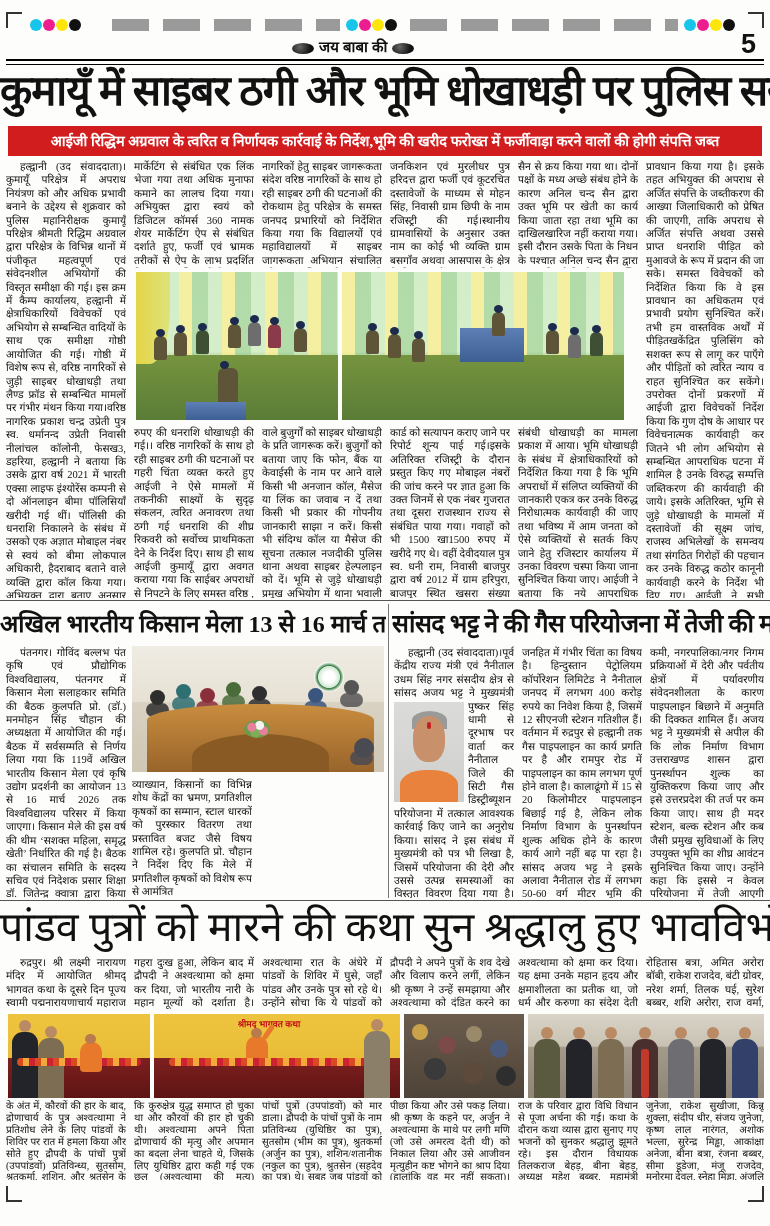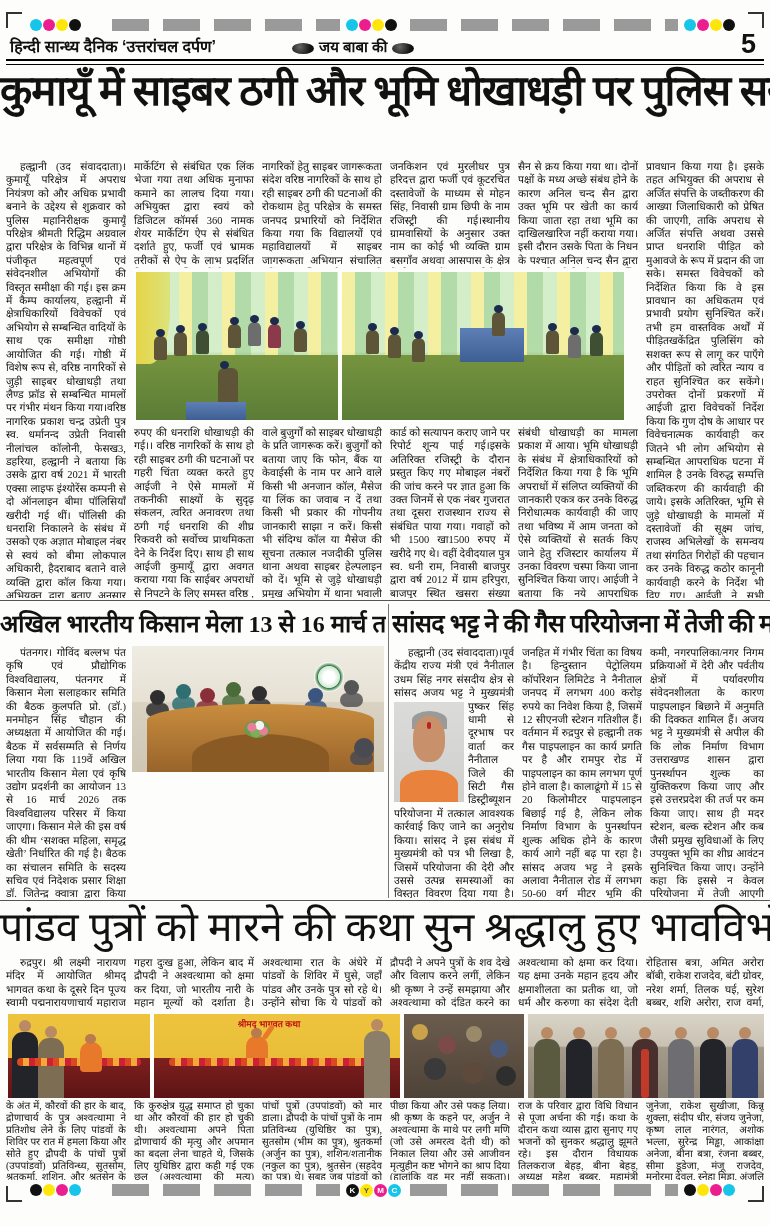--- a/index.html
+++ b/index.html
@@ -78,27 +78,27 @@
   <div class="cornermark" style="right:6px;top:12px;border-right-width:2px;border-top-width:2px;"></div>
   <div class="regbar" style="left:30px;top:19px;width:710px;">
     <span class="dot c-c"></span><span class="dot c-m"></span><span class="dot c-y"></span><span class="dot c-k"></span>
     <div class="grayblocks" style="left:82px;width:228px;"></div>
     <span class="abs" style="left:316px;top:0;"><span class="dot c-c"></span><span class="dot c-m"></span><span class="dot c-y"></span><span class="dot c-k"></span></span>
     <div class="grayblocks" style="left:380px;width:268px;"></div>
     <span class="abs" style="left:654px;top:0;"><span class="dot c-c"></span><span class="dot c-m"></span><span class="dot c-y"></span><span class="dot c-k"></span></span>
   </div>
 
   <div class="mast">
-    <span class="mast-left">हिन्दी सान्ध्य दैनिक ‘उत्तरांचल दर्पण’</span>
     <span class="mast-center"><span class="baba-ico"></span><span>जय बाबा की</span><span class="baba-ico"></span></span>
     <span class="pageno">5</span>
   </div>
   <div class="doublerule"></div>
 
   <div class="h1">कुमायूँ में साइबर ठगी और भूमि धोखाधड़ी पर पुलिस सख्त</div>
+  <div class="redband">आईजी रिद्धिम अग्रवाल के त्वरित व निर्णायक कार्रवाई के निर्देश,भूमि की खरीद फरोख्त में फर्जीवाड़ा करने वालों की होगी संपत्ति जब्त</div>
 
   <div class="abs" style="top:160px;left:0;width:770px;height:438px;">
     <div class="col" style="left:6px;top:0;width:120px;height:438px;"><span class="ind"></span><span>हल्द्वानी (उद संवाददाता)। कुमायूँ परिक्षेत्र में अपराध नियंत्रण को और अधिक प्रभावी बनाने के उद्देश्य से शुक्रवार को पुलिस महानिरीक्षक कुमायूँ परिक्षेत्र श्रीमती रिद्धिम अग्रवाल द्वारा परिक्षेत्र के विभिन्न थानों में पंजीकृत महत्वपूर्ण एवं संवेदनशील अभियोगों की विस्तृत समीक्षा की गई। इस क्रम में कैम्प कार्यालय, हल्द्वानी में क्षेत्राधिकारियों विवेचकों एवं अभियोग से सम्बन्धित वादियों के साथ एक समीक्षा गोष्ठी आयोजित की गई। गोष्ठी में विशेष रूप से, वरिष्ठ नागरिकों से जुड़ी साइबर धोखाधड़ी तथा लैण्ड फ्रॉड से सम्बन्धित मामलों पर गंभीर मंथन किया गया।वरिष्ठ नागरिक प्रकाश चन्द्र उप्रेती पुत्र स्व. धर्मानन्द उप्रेती निवासी नीलांचल कॉलोनी, फेसख3, डहरिया, हल्द्वानी ने बताया कि उसके द्वारा वर्ष 2021 में भारती एक्सा लाइफ इंश्योरेंस कम्पनी से दो ऑनलाइन बीमा पॉलिसियाँ खरीदी गई थीं। पॉलिसी की धनराशि निकालने के संबंध में उसको एक अज्ञात मोबाइल नंबर से स्वयं को बीमा लोकपाल अधिकारी, हैदराबाद बताने वाले व्यक्ति द्वारा कॉल किया गया। अभियुक्त द्वारा बताए अनुसार उससे विभिन्न बैंक खातों एवं यूपीआई माध्यम से कुल 3.97 लाख रुपए जमा कराए गए। जिसे धोखाधड़ी पूर्वक हड़प लिया गया। वहीं हर्षवर्धन कुमार शर्मा पुत्र कैलाश चन्द्र शर्मा निवासी मकान संख्या I-14, तपस्या विहार कॉलोनी, गंगापुर रोड, ट्रांजिट कैम्प, रुद्रपुर ने बताया कि अज्ञात अभियुक्त द्वारा उसको टेलीग्राम ऐप के माध्यम से शेयर</span></div>
     <div class="col" style="left:134px;top:0;width:120px;height:108px;">मार्केटिंग से संबंधित एक लिंक भेजा गया तथा अधिक मुनाफा कमाने का लालच दिया गया। अभियुक्त द्वारा स्वयं को डिजिटल कॉमर्स 360 नामक शेयर मार्केटिंग ऐप से संबंधित दर्शाते हुए, फर्जी एवं भ्रामक तरीकों से ऐप के लाभ प्रदर्शित किए गए। अभियुक्तों ने कंप्यूटर व अन्य तकनीकी संसाधनों का प्रयोग कर उससे ऑनलाइन माध्यम से कुल 9.57 लाख</div>
     <div class="col" style="left:262px;top:0;width:120px;height:108px;">नागरिकों हेतु साइबर जागरूकता संदेश वरिष्ठ नागरिकों के साथ हो रही साइबर ठगी की घटनाओं की रोकथाम हेतु परिक्षेत्र के समस्त जनपद प्रभारियों को निर्देशित किया गया कि विद्यालयों एवं महाविद्यालयों में साइबर जागरूकता अभियान संचालित करें। इस अभियान के माध्यम से छात्र/छात्राओं को प्रेरित किया जाए कि वे अपने घरों व रिश्तेदारी में रहने</div>
     <div class="col" style="left:390px;top:0;width:120px;height:108px;">जनकिशन एवं मुरलीधर पुत्र हरिदत्त द्वारा फर्जी एवं कूटरचित दस्तावेजों के माध्यम से मोहन सिंह, निवासी ग्राम छिपी के नाम रजिस्ट्री की गई।स्थानीय ग्रामवासियों के अनुसार उक्त नाम का कोई भी व्यक्ति ग्राम बसगाँव अथवा आसपास के क्षेत्र में निवास नहीं करता। विवेचना के दौरान यह तथ्य सामने आया कि रजिस्टार कार्यालय से प्राप्त आधार</div>
     <div class="col" style="left:518px;top:0;width:120px;height:108px;">सैन से क्रय किया गया था। दोनों पक्षों के मध्य अच्छे संबंध होने के कारण अनिल चन्द सैन द्वारा उक्त भूमि पर खेती का कार्य किया जाता रहा तथा भूमि का दाखिलखारिज नहीं कराया गया। इसी दौरान उसके पिता के निधन के पश्चात अनिल चन्द सैन द्वारा उक्त भूमि को किसी अन्य व्यक्ति के नाम विक्रय कर दिया गया, जिससे भूमि</div>
     <div class="col" style="left:646px;top:0;width:118px;height:438px;">प्रावधान किया गया है। इसके तहत अभियुक्त की अपराध से अर्जित संपत्ति के जब्तीकरण की आख्या जिलाधिकारी को प्रेषित की जाएगी, ताकि अपराध से अर्जित संपत्ति अथवा उससे प्राप्त धनराशि पीड़ित को मुआवजे के रूप में प्रदान की जा सके। समस्त विवेचकों को निर्देशित किया कि वे इस प्रावधान का अधिकतम एवं प्रभावी प्रयोग सुनिश्चित करें। तभी हम वास्तविक अर्थों में पीड़ितखकेंद्रित पुलिसिंग को सशक्त रूप से लागू कर पाएँगे और पीड़ितों को त्वरित न्याय व राहत सुनिश्चित कर सकेंगे। उपरोक्त दोनों प्रकरणों में आईजी द्वारा विवेचकों निर्देश किया कि गुण दोष के आधार पर विवेचनात्मक कार्यवाही कर जितने भी लोग अभियोग से सम्बन्धित आपराधिक घटना में शामिल है उनके विरुद्ध सम्पत्ति जब्तिकरण की कार्यवाही की जाये। इसके अतिरिक्त, भूमि से जुड़े धोखाधड़ी के मामलों में दस्तावेजों की सूक्ष्म जांच, राजस्व अभिलेखों के समन्वय तथा संगठित गिरोहों की पहचान कर उनके विरुद्ध कठोर कानूनी कार्यवाही करने के निर्देश भी दिए गए। आईजी ने सभी अधिकारियों को स्पष्ट रूप से निर्देशित किया कि विवेचनाओं की गुणवत्ता से कोई समझौता न किया जाए तथा अपराधियों के विरुद्ध कानून के दायरे में रहते हुए निर्णायक और प्रभावी कार्रवाई सुनिश्चित की जाए, जिससे आमजन का पुलिस पर विश्वास और अधिक सुदृढ़ हो।</div>
 
     <div class="photo ph-police" style="left:136px;top:112px;width:202px;height:148px;">
@@ -148,20 +148,21 @@
       <div class="pp red" style="left:68px;top:42px;"></div>
       <div class="pp grn" style="left:94px;top:36px;"></div>
       <div class="pp" style="left:120px;top:40px;"></div>
       <div class="pp blu" style="left:176px;top:42px;"></div>
       <div class="pp gry" style="left:212px;top:34px;background:#555;"></div>
       <div class="conf-table"></div>
       <div class="conf-inner"></div>
       <div class="flowers" style="left:112px;top:74px;"></div>
       <div class="pp" style="left:222px;top:92px;width:20px;height:20px;background:#4a4a52;"></div>
     </div>
+    <div class="col" style="left:132px;top:132px;width:120px;height:120px;">व्याख्यान, किसानों का विभिन्न शोध केंद्रों का भ्रमण, प्रगतिशील कृषकों का सम्मान, स्टाल धारकों को पुरस्कार वितरण तथा प्रस्तावित बजट जैसे विषय शामिल रहे। कुलपति प्रो. चौहान ने निर्देश दिए कि मेले में प्रगतिशील कृषकों को विशेष रूप से आमंत्रित</div>
 
     <div class="col" style="left:394px;top:0;width:120px;height:252px;">
       <span class="ind"></span><span>हल्द्वानी (उद संवाददाता)।पूर्व केंद्रीय राज्य मंत्री एवं नैनीताल उधम सिंह नगर संसदीय क्षेत्र से सांसद अजय भट्ट</span>
       <span class="photo ph-portrait" style="float:left;position:relative;width:70px;height:100px;margin:2px 4px 2px 0;">
         <span class="por-hair"></span>
         <span class="por-head"></span>
         <span class="por-tilak"></span>
         <span class="por-body"></span>
       </span>
       <span>ने मुख्यमंत्री पुष्कर सिंह धामी से दूरभाष पर वार्ता कर नैनीताल जिले की सिटी गैस</span>
@@ -223,21 +224,14 @@
     <div class="col smallcol" style="left:6px;top:0;width:120px;height:80px;">के अंत में, कौरवों की हार के बाद, द्रोणाचार्य के पुत्र अश्वत्थामा ने प्रतिशोध लेने के लिए पांडवों के शिविर पर रात में हमला किया और सोते हुए द्रौपदी के पांचों पुत्रों (उपपांडवों) प्रतिविन्ध्य, सुतसोम, श्रुतकर्मा, शशिन, और श्रुतसेन के सिर काट डाले, जिससे पांडवों और द्रौपदी को</div>
     <div class="col smallcol" style="left:134px;top:0;width:120px;height:80px;">कि कुरुक्षेत्र युद्ध समाप्त हो चुका था और कौरवों की हार हो चुकी थी। अश्वत्थामा अपने पिता द्रोणाचार्य की मृत्यु और अपमान का बदला लेना चाहते थे, जिसके लिए युधिष्ठिर द्वारा कही गई एक छल (अश्वत्थामा की मृत्यु) जिम्मेदार थी। बदले की भावना से भरकर,</div>
     <div class="col smallcol" style="left:262px;top:0;width:120px;height:80px;">पांचों पुत्रों (उपपांडवों) को मार डाला। द्रौपदी के पांचों पुत्रों के नाम प्रतिविन्ध्य (युधिष्ठिर का पुत्र), सुतसोम (भीम का पुत्र), श्रुतकर्मा (अर्जुन का पुत्र), शशिन/शतानीक (नकुल का पुत्र), श्रुतसेन (सहदेव का पुत्र) थे। सुबह जब पांडवों को यह पता चला, तो उन्हें गहरा दुःख हुआ।</div>
     <div class="col smallcol" style="left:390px;top:0;width:120px;height:80px;">पीछा किया और उसे पकड़ लिया। श्री कृष्ण के कहने पर, अर्जुन ने अश्वत्थामा के माथे पर लगी मणि (जो उसे अमरत्व देती थी) को निकाल लिया और उसे आजीवन मृत्युहीन कष्ट भोगने का श्राप दिया (हालांकि वह मर नहीं सकता)। द्रौपदी ने, अपने पति अर्जुन के कहने पर,</div>
     <div class="col smallcol" style="left:518px;top:0;width:120px;height:80px;">राज के परिवार द्वारा विधि विधान से पूजा अर्चना की गई। कथा के दौरान कथा व्यास द्वारा सुनाए गए भजनों को सुनकर श्रद्धालु झूमते रहे। इस दौरान विधायक तिलकराज बेहड़, बीना बेहड़, अध्यक्ष महेश बब्बर, महामंत्री ओमप्रकाश अरोरा, विजय जग्गा, विजय विरमानी,</div>
     <div class="col smallcol" style="left:646px;top:0;width:118px;height:80px;">जुनेजा, राकेश सुखीजा, किन्नू शुक्ला, संदीप धीर, संजय जुनेजा, कृष्ण लाल नारंगत, अशोक भल्ला, सुरेन्द्र मिड्ढा, आकांक्षा अनेजा, बीना बत्रा, रंजना बब्बर, सीमा डूडेजा, मंजू राजदेव, मनोरमा देवल, स्नेहा मिड्ढा, अंजलि ठक्कर, वर्षा अरोरा, बबीता गुप्ता आदि श्रद्धालु मौजूद थे।</div>
   </div>
 
   <div class="cornermark" style="left:6px;bottom:24px;border-left-width:2px;border-bottom-width:2px;"></div>
   <div class="cornermark" style="right:6px;bottom:24px;border-right-width:2px;border-bottom-width:2px;"></div>
-  <div class="regbar" style="left:30px;top:1184px;width:710px;">
-    <span class="dot c-k"></span><span class="dot c-y"></span><span class="dot c-m"></span><span class="dot c-c"></span>
-    <div class="grayblocks" style="left:82px;width:228px;"></div>
-    <span class="abs" style="left:316px;top:0;"><span class="litdot c-k">K</span><span class="litdot c-y" style="color:#555;">Y</span><span class="litdot c-m">M</span><span class="litdot c-c">C</span></span>
-    <div class="grayblocks" style="left:380px;width:268px;"></div>
-    <span class="abs" style="left:654px;top:0;"><span class="dot c-k"></span><span class="dot c-y"></span><span class="dot c-m"></span><span class="dot c-c"></span></span>
-  </div>
 
 </div>
 
 </body></html>

